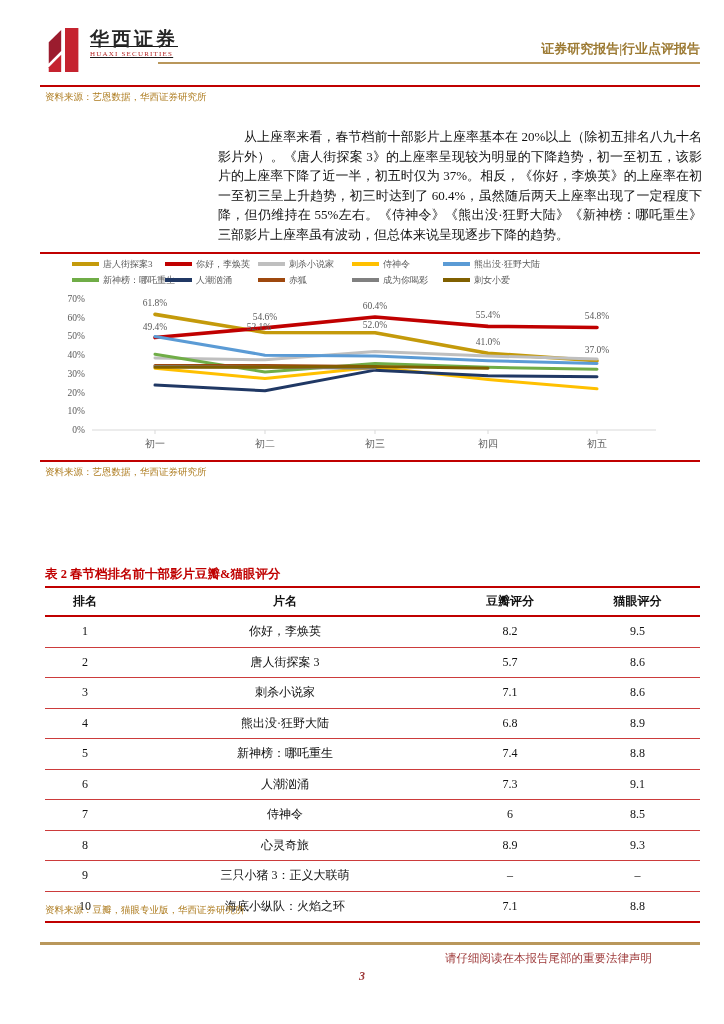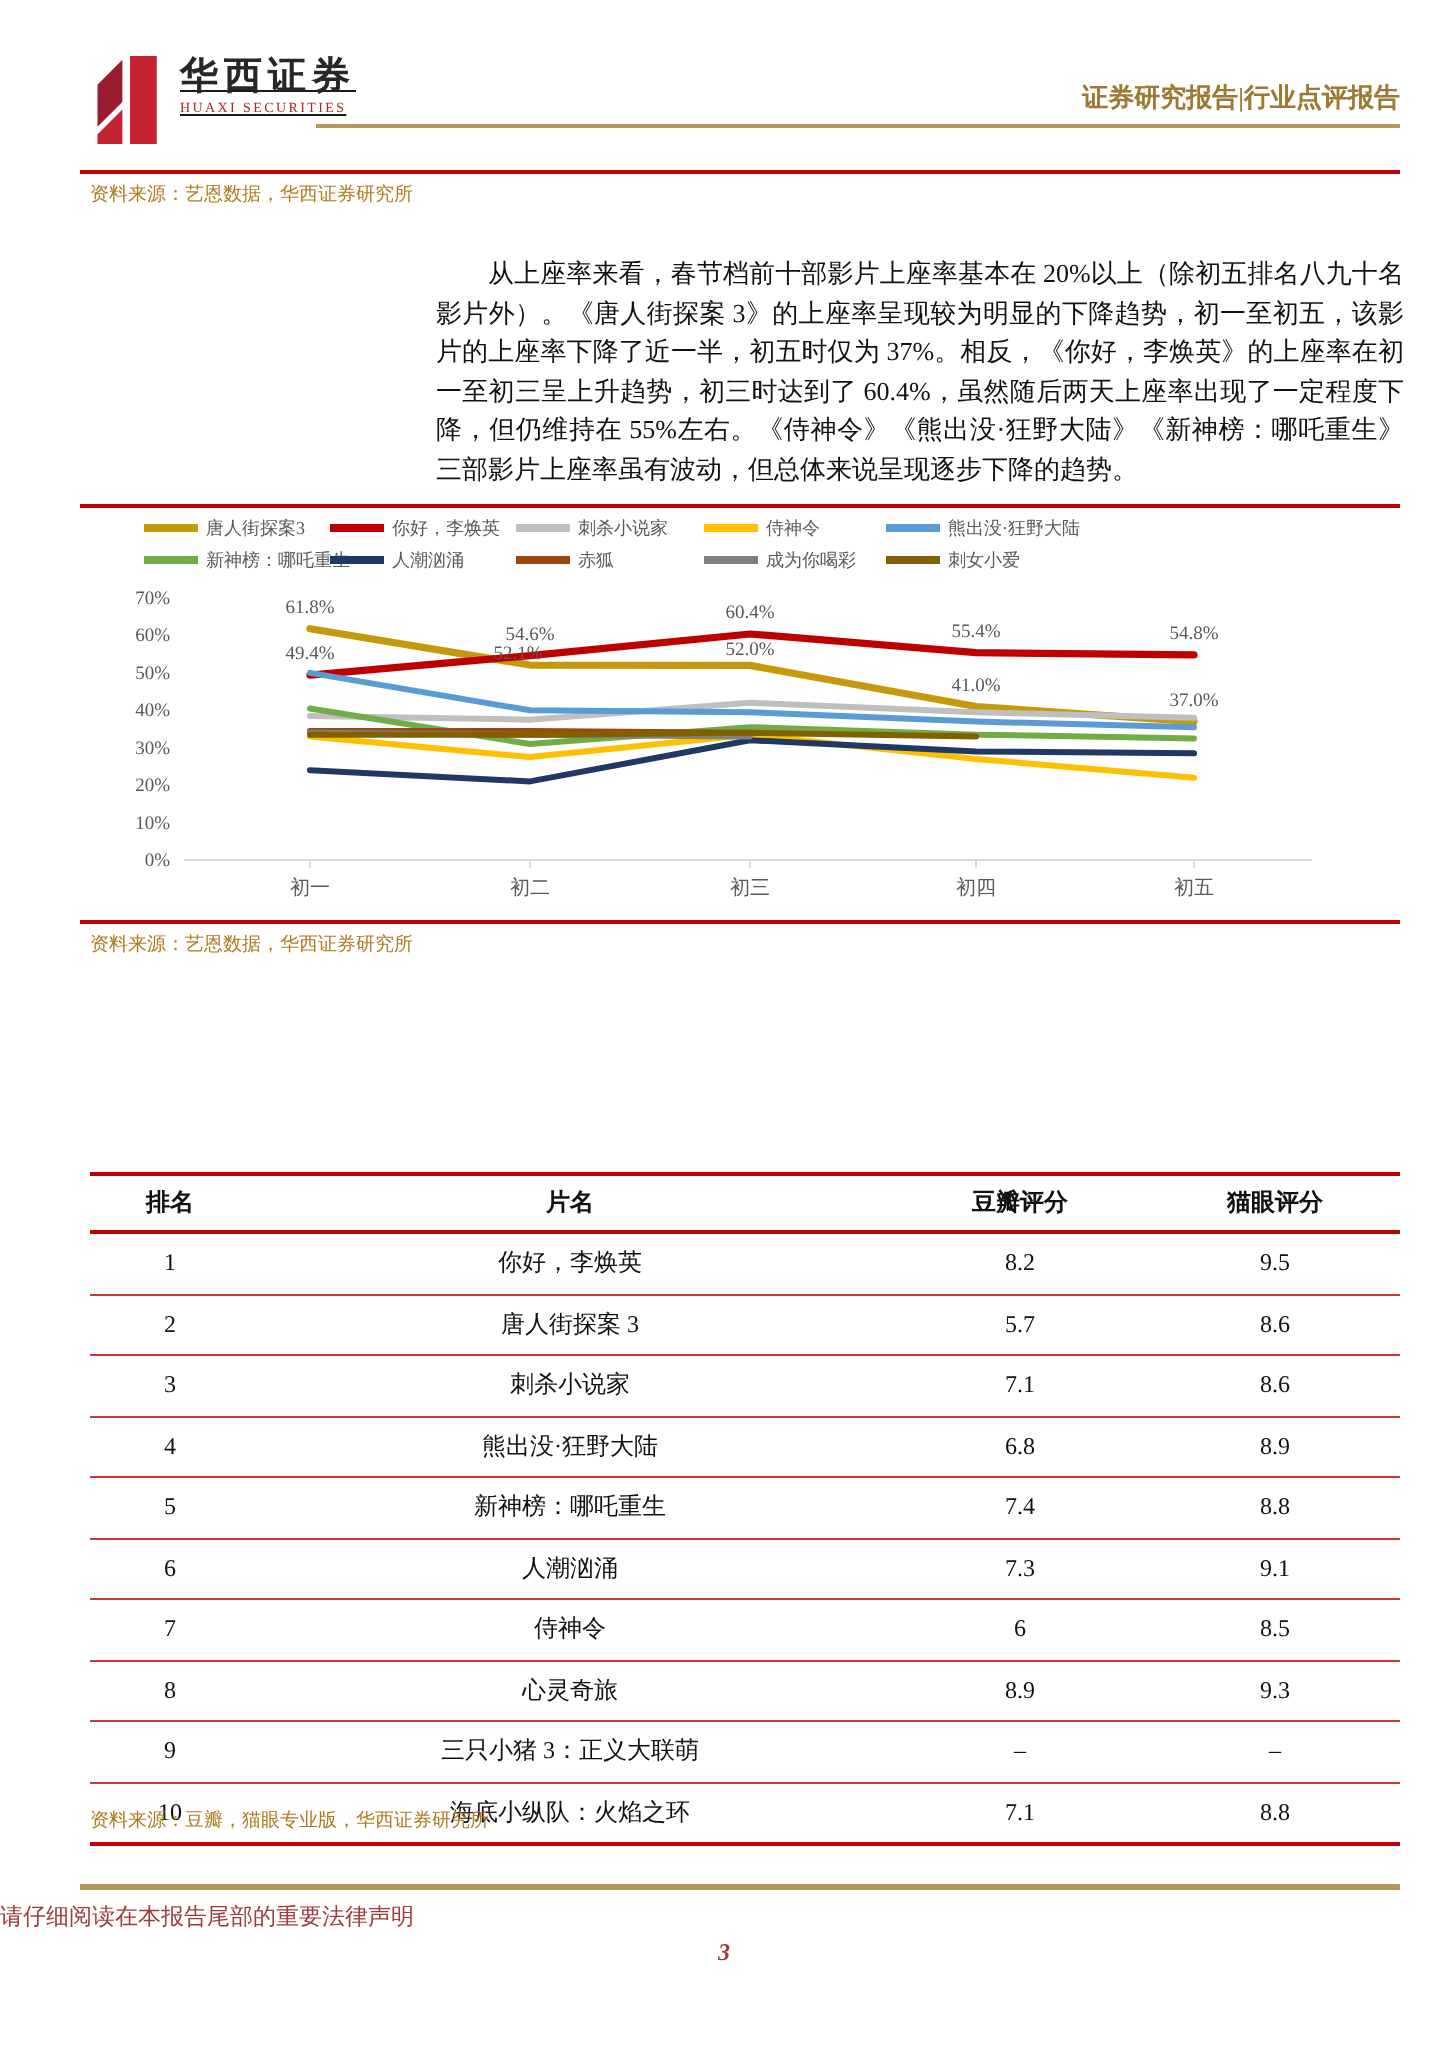--- a/index.html
+++ b/index.html
@@ -35,21 +35,21 @@
   .tbl-title{position:absolute;left:45px;font-size:12.5px;font-weight:bold;color:#c00000;}
   .score-table{position:absolute;top:586px;left:45px;width:655px;border-collapse:collapse;
                font-size:12px;color:#111;}
   .score-table th{border-top:2.5px solid #c00000;border-bottom:2px solid #c00000;
                   font-weight:bold;height:25px;text-align:center;}
   .score-table td{border-bottom:1px solid #cc3b3b;height:27.5px;text-align:center;}
   .score-table tr:last-child td{border-bottom:2.5px solid #c00000;}
 
   
   .footer-rule{position:absolute;top:942px;left:40px;width:660px;height:3px;background:#b9975b;}
-  .disclaimer{position:absolute;top:951px;left:0;width:652px;text-align:left;font-size:11.5px;
+  .disclaimer{position:absolute;top:951px;left:0;width:652px;text-align:right;font-size:11.5px;
               color:#9e3a3a;font-family:"Liberation Sans","DejaVu Sans",sans-serif;}
   .page-num{position:absolute;top:969px;left:0;width:724px;text-align:center;font-size:12px;
             font-weight:bold;font-style:italic;color:#9e3a3a;}
 </style>
 </head>
 <body>
 
 <div class="page">
 
   <div class="logo-row">
@@ -157,20 +157,21 @@
         <text x="443" y="53.289" text-anchor="middle" font-size="9.5" fill="#595959">41.0%</text>
         <text x="552" y="27.4692" text-anchor="middle" font-size="9.5" fill="#595959">54.8%</text>
         <text x="552" y="60.772999999999996" text-anchor="middle" font-size="9.5" fill="#595959">37.0%</text>
       </svg>
   </div>
 
   <div class="red-rule" style="top:460px;"></div>
   <div class="src-note" style="top:466px;">资料来源：艺恩数据，华西证券研究所</div>
 
 
+  <div class="tbl-title" style="top:566px;">表 2 春节档排名前十部影片豆瓣&amp;猫眼评分</div>
   <table class="score-table" id="score-table">
     <colgroup>
       <col style="width:80px">
         <col style="width:320px">
         <col style="width:130px">
         <col style="width:125px">
     </colgroup>
     <thead>
         <tr>
           <th>排名</th>

